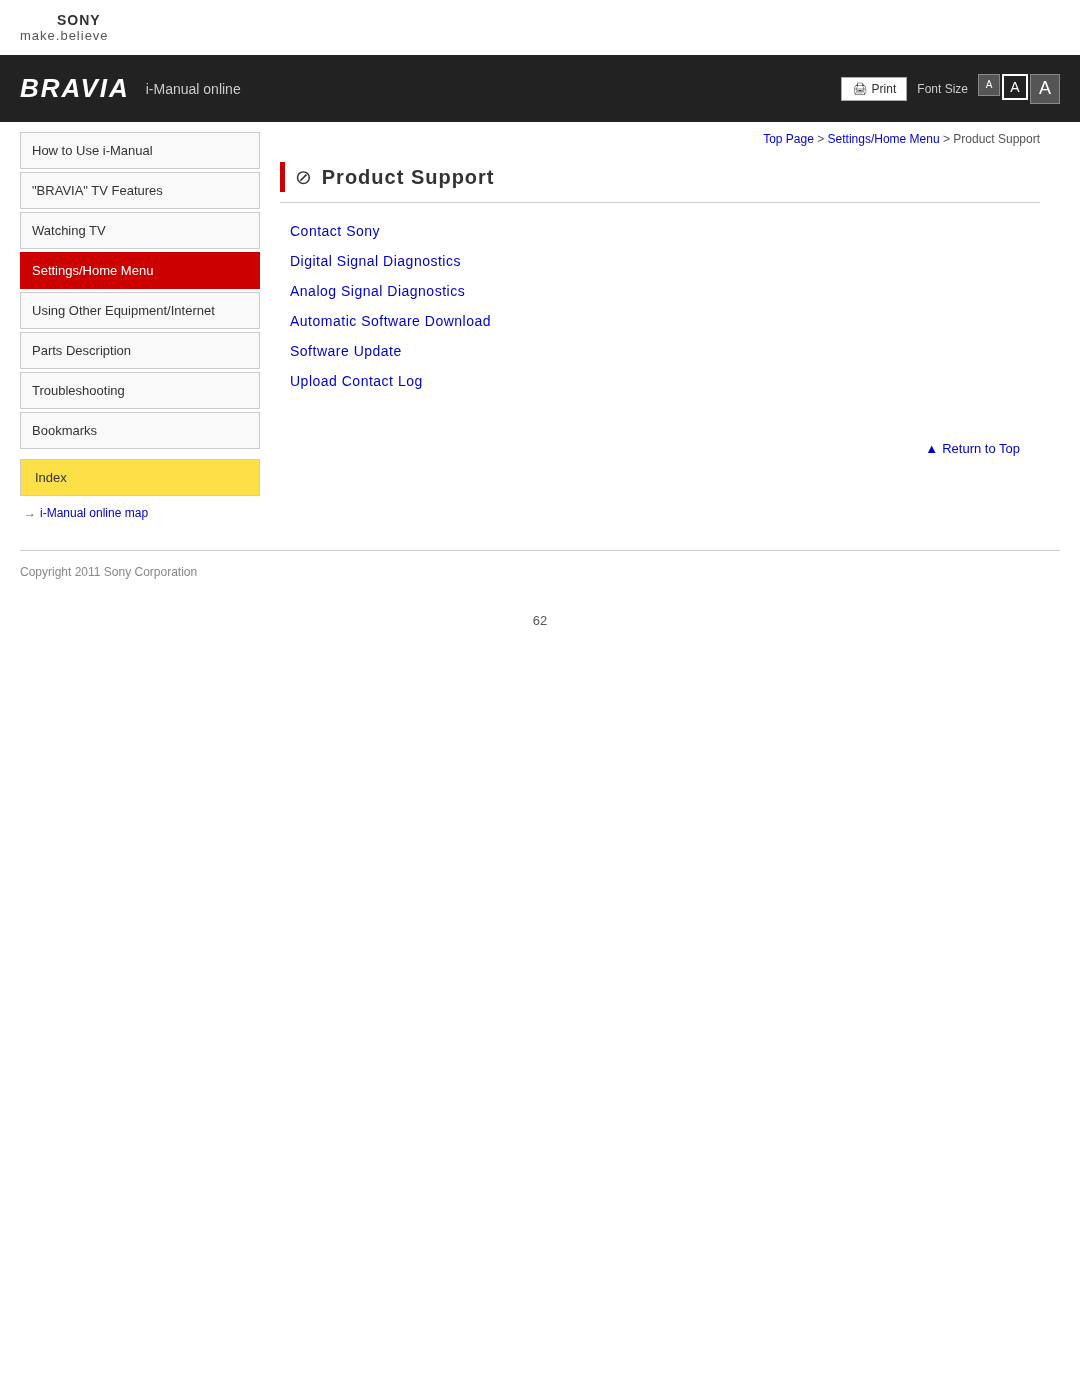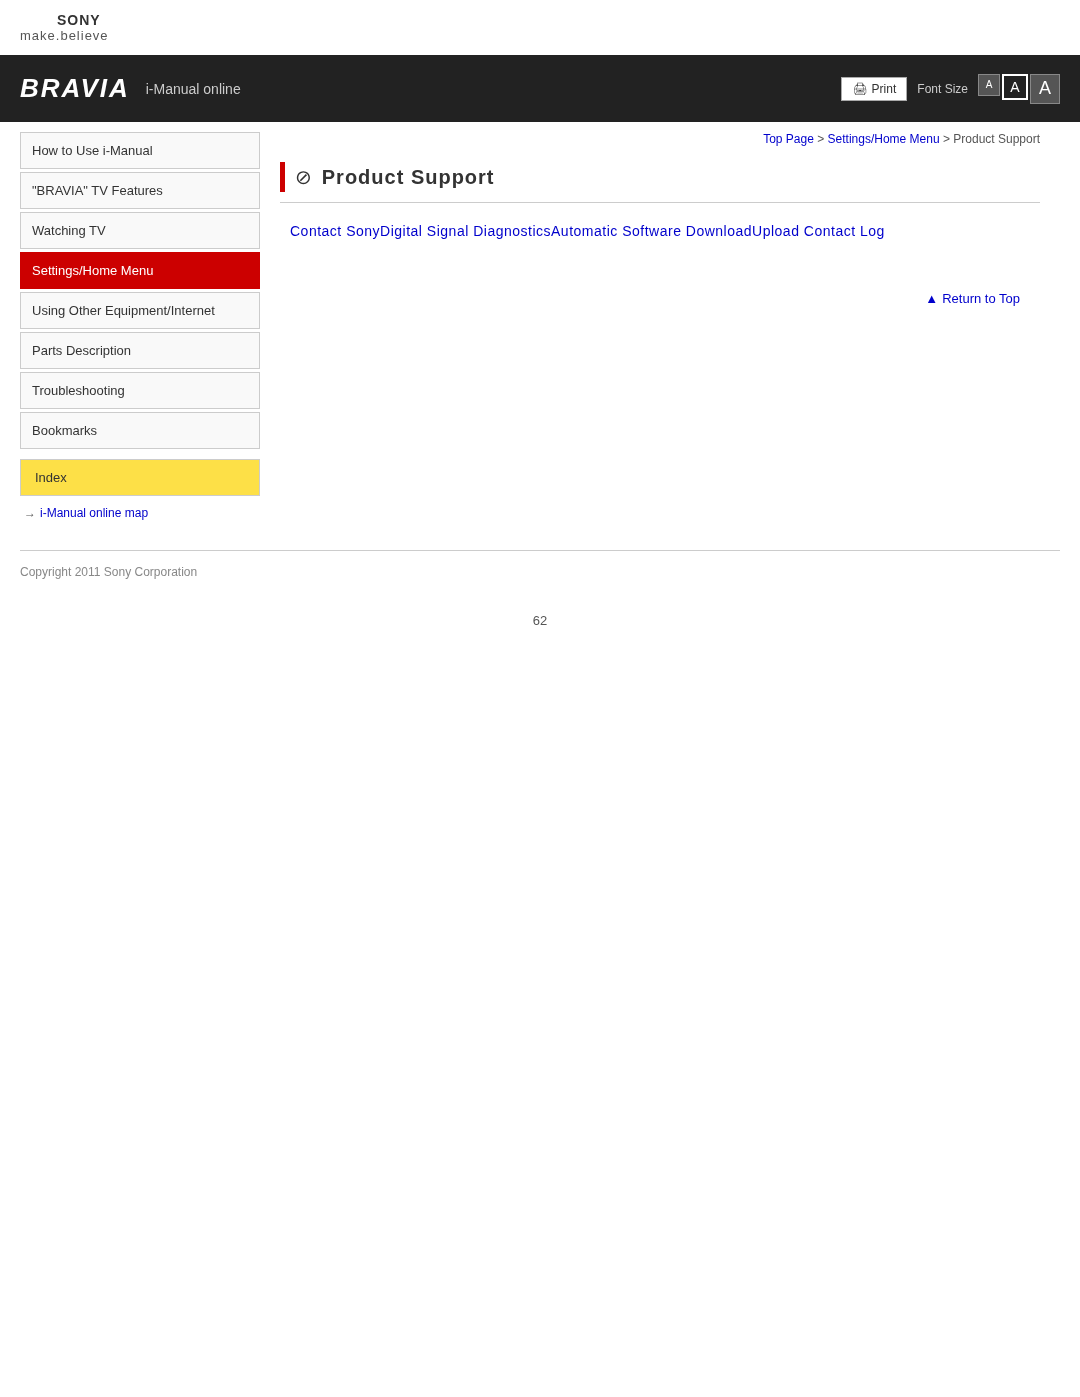--- a/index.html
+++ b/index.html
@@ -182,22 +182,24 @@
     }
     .page-title-text {
       font-size: 20px;
       font-weight: bold;
       letter-spacing: 1px;
       color: #333;
     }
 
     .content-links {
       display: flex;
-      flex-direction: row;
+      flex-direction: column;
+      gap: 14px;
       padding-left: 10px;
+      justify-content: flex-end;
     }
     .content-link {
       color: #0000cc;
       font-size: 14px;
       text-decoration: none;
       letter-spacing: 0.5px;
       cursor: pointer;
     }
 
     
@@ -311,21 +313,23 @@
 
     <div class="page-title-bar">
       <span class="title-accent"></span>
       <span class="page-title-icon">⊘</span>
       <span class="page-title-text">Product Support</span>
     </div>
 
     <div class="content-links">
       <a href="#" class="content-link">Contact Sony</a>
       <a href="#" class="content-link">Digital Signal Diagnostics</a>
+      <a href="#" class="content-link">Analog Signal Diagnostics</a>
       <a href="#" class="content-link">Automatic Software Download</a>
+      <a href="#" class="content-link">Software Update</a>
       <a href="#" class="content-link">Upload Contact Log</a>
     </div>
 
     <div class="return-to-top">
       <a href="#">
         <span>▲</span>
         <span>Return to Top</span>
       </a>
     </div>
   </div>

